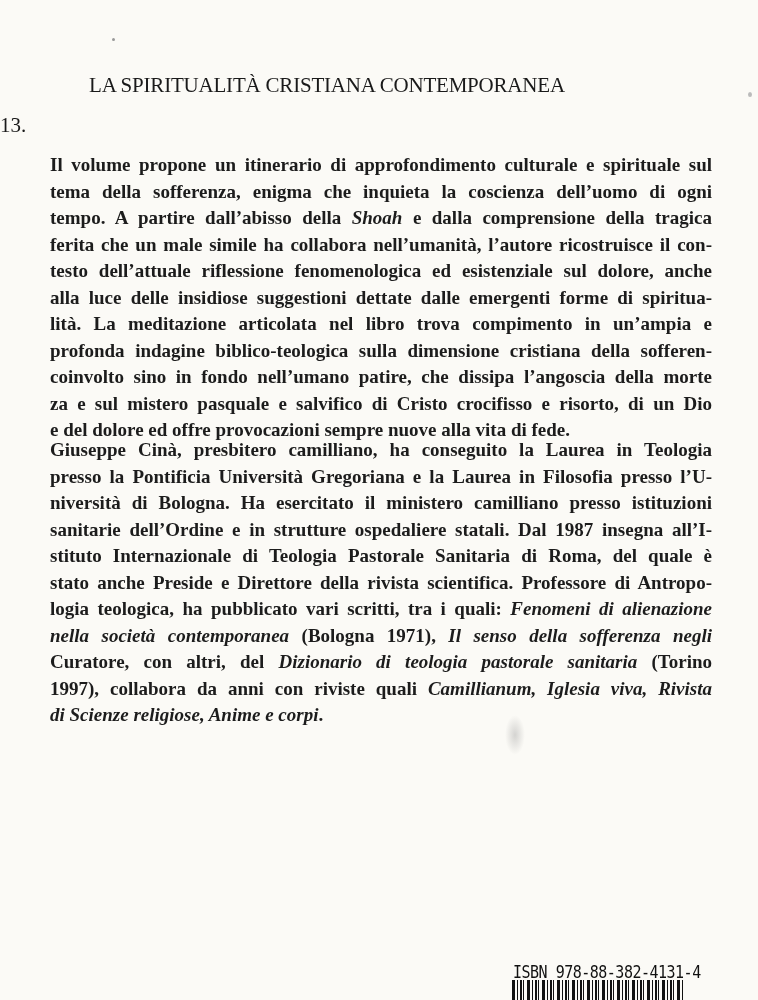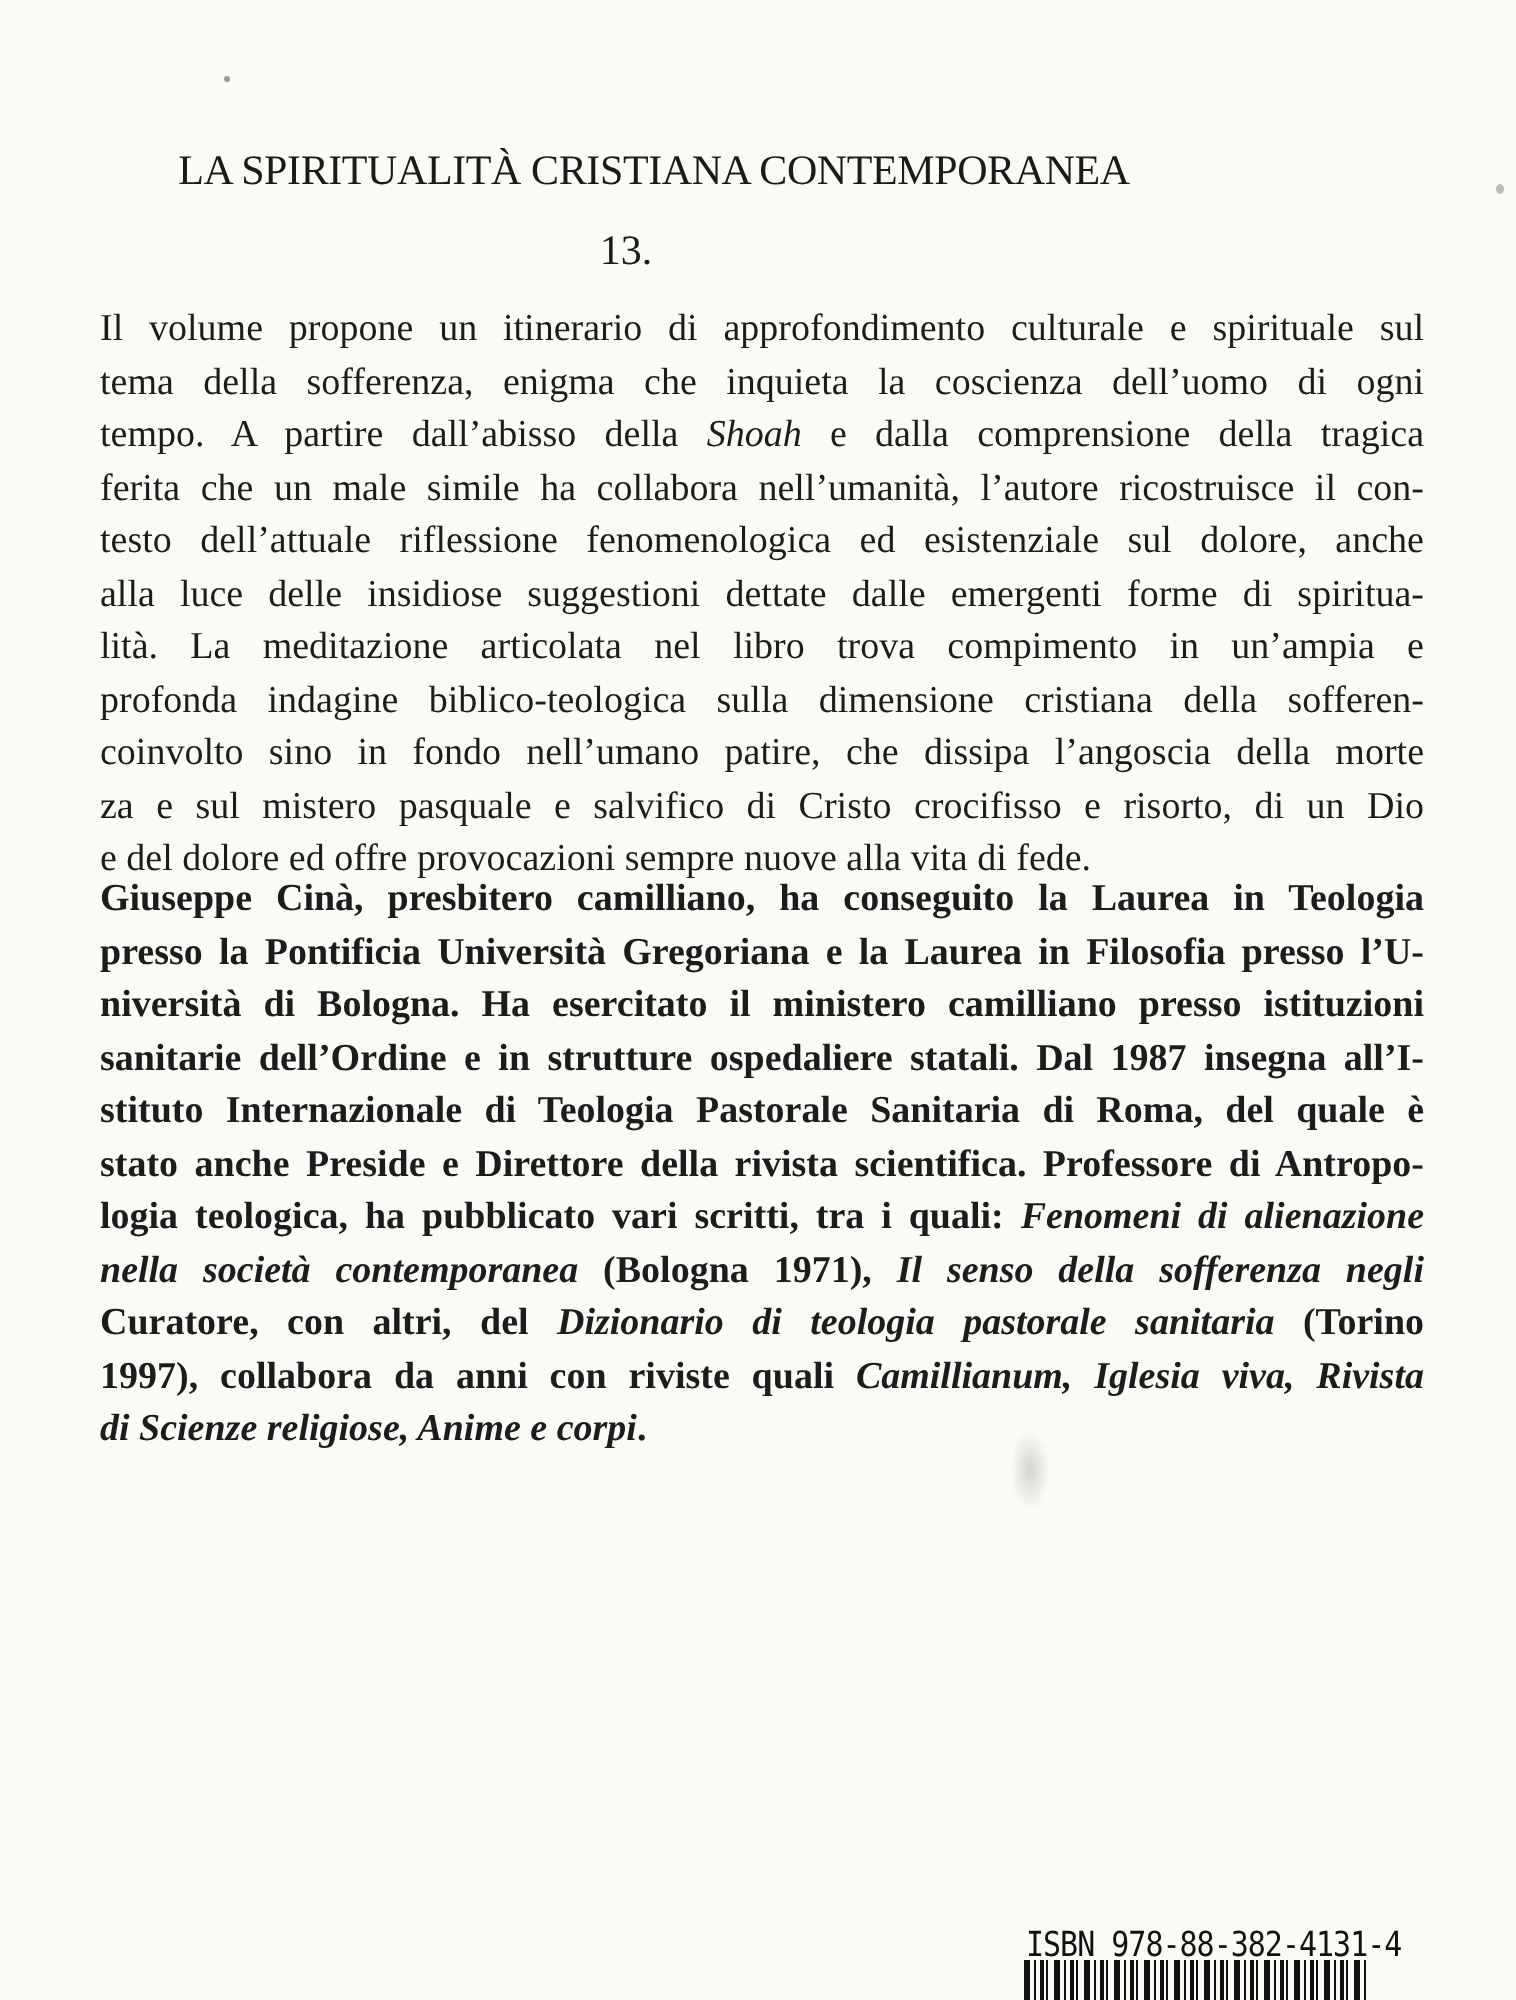--- a/index.html
+++ b/index.html
@@ -9,31 +9,31 @@
     font-family:"Liberation Serif", "DejaVu Serif", serif;
     color:#1c1c1c;
     position:relative;
   }
   .page { position:absolute; inset:0; }
   .series-title {
     position:absolute; top:73px; left:0; width:632px; text-align:center;
     font-size:21px; letter-spacing:-0.2px; color:#1a1a1a;margin-left:11px;
   }
   .series-number {
-    position:absolute; top:113px; left:0; width:626px; text-align:center;
+    position:absolute; top:113px; left:0; width:626px; 
     font-size:21px; color:#1a1a1a;
   }
   .para {
     position:absolute; left:50px; width:662px;
     font-size:19px; line-height:26.5px; text-align:justify;
     hyphens:manual;
   }
   .para .line { display:block; text-align:justify; text-align-last:justify; white-space:nowrap; }
   .para .line.last { text-align-last:left; }
-  .p1 { top:152px; }
+  .p1 { top:152px;font-weight:bold; }
   .p2 { top:437px;font-weight:bold; }
   i { font-style:italic;margin-top:44px; }
   .credits {
     position:absolute; left:50px; top:955px; width:420px;
     font-size:16px; line-height:21px;
   }
   .credits .line { display:block; white-space:nowrap; }
   .isbn {
     position:absolute; left:513px; top:962px;
     font-family:"DejaVu Sans Mono", "Liberation Mono", monospace;

